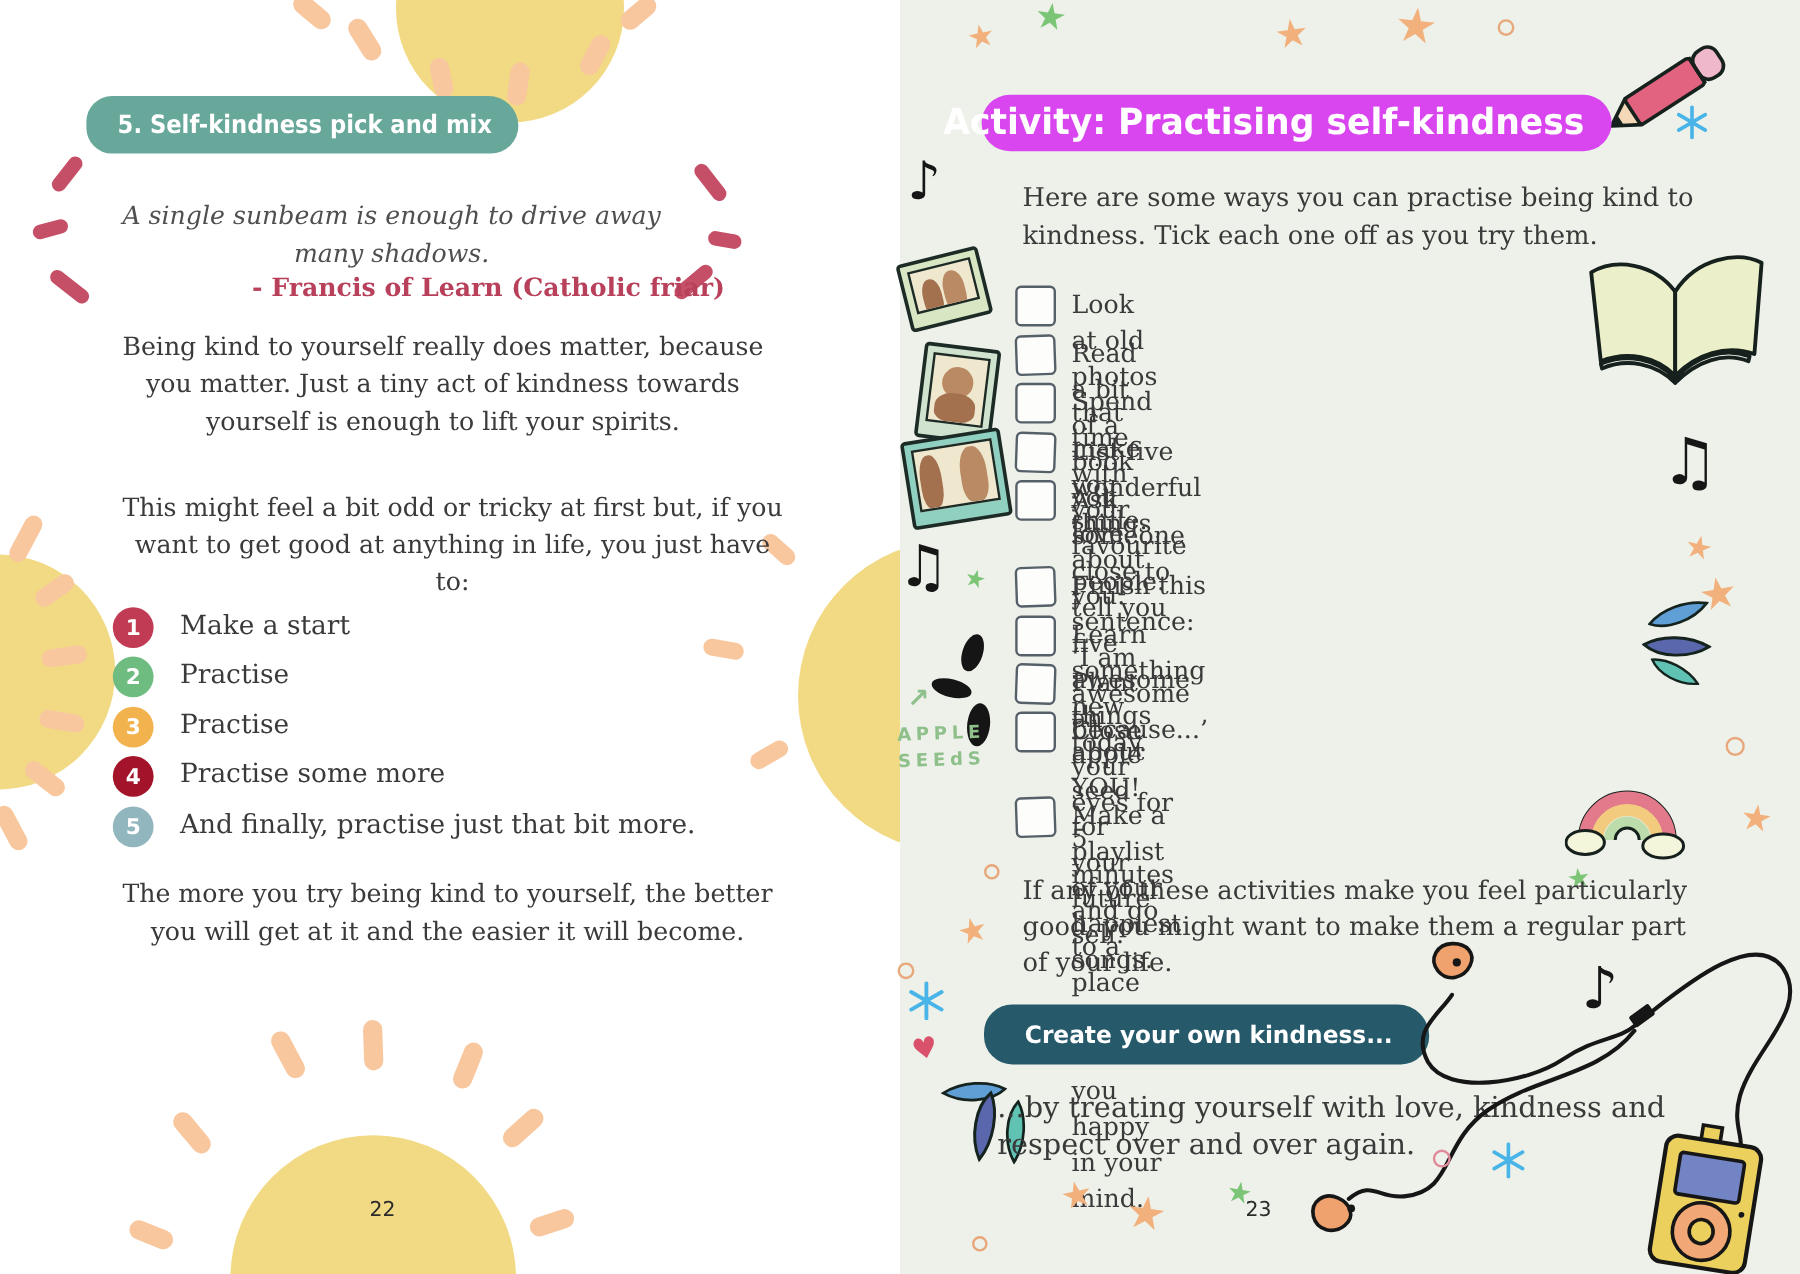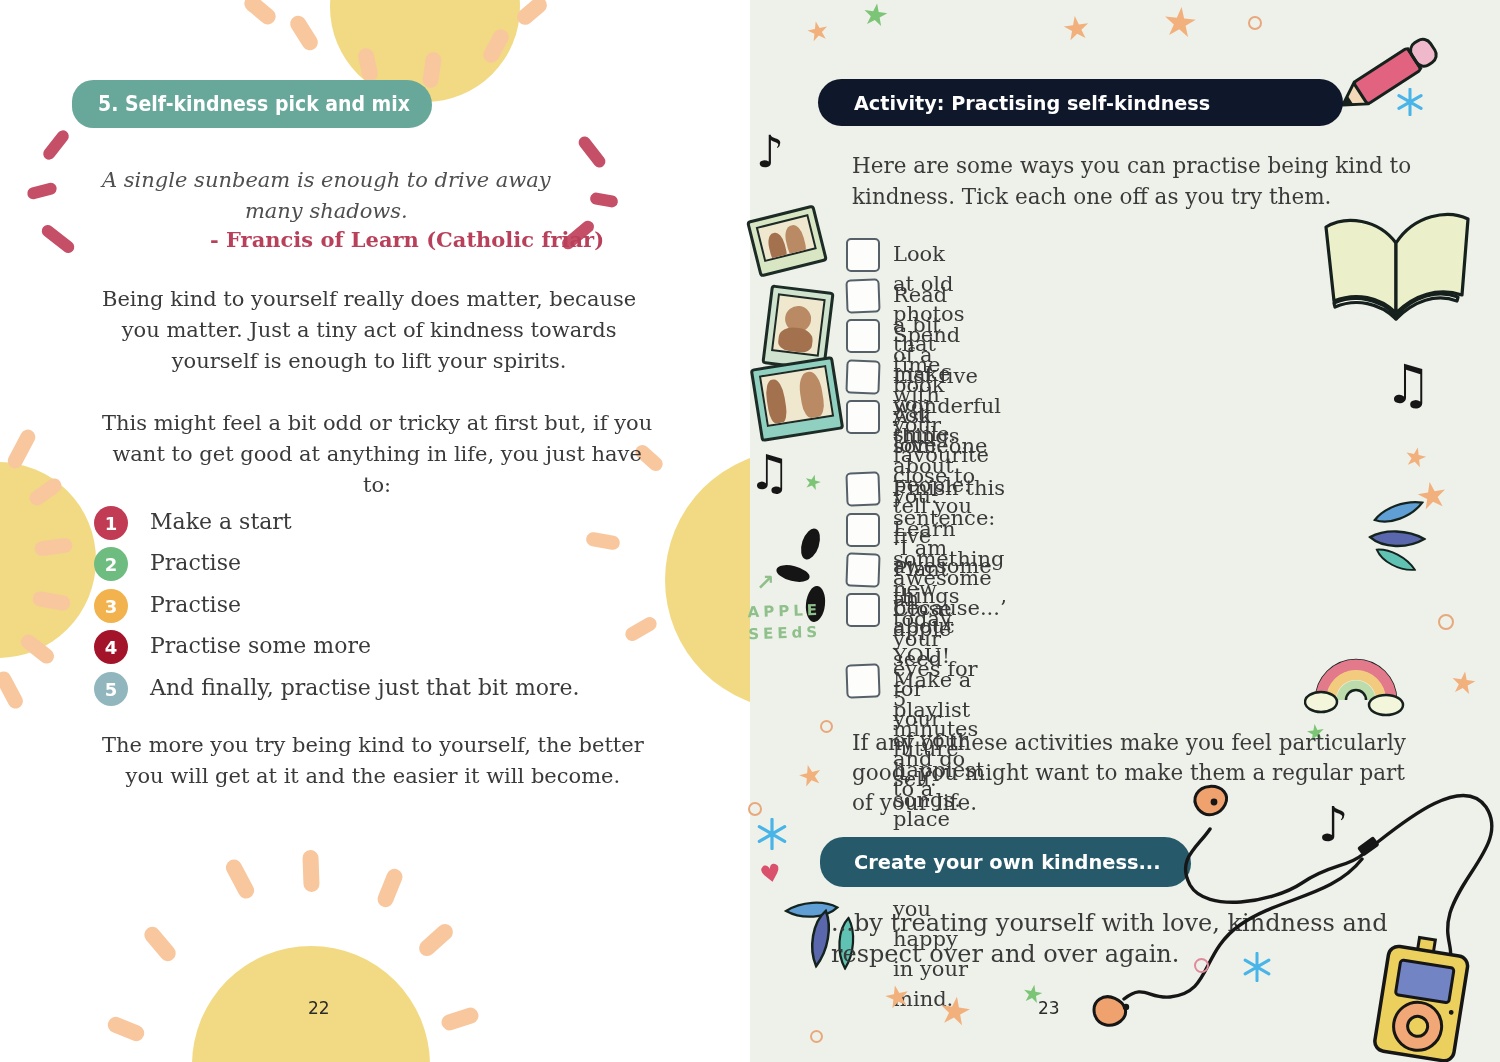--- a/index.html
+++ b/index.html
@@ -92,21 +92,21 @@
     <div class="pdash" style="left:572px;top:216px;width:12px;height:38px;background:#c64f68;transform:rotate(50deg);"></div>
 
     <div class="badge" style="left: 72px; top: 80px; width: 334px; height: 48px; padding-left: 26px; font-size: 21px; border-radius: 24px 28px 26px 24px; background-color: rgb(104, 168, 154);">
       <span style="transform:scaleX(0.9);">5. Self-kindness pick and mix</span>
     </div>
 
     <div class="body-txt quote" style="left:102px;top:165px;">A single sunbeam is enough to drive away
 many shadows.</div>
     <div class="attrib" style="left:210px;top:227px;">- Francis of Learn (Catholic friar)</div>
 
-    <div class="body-txt" style="left:102px;top:284px;">Being kind to yourself really does matter, because
+    <div class="body-txt" style="left:102px;top:274px;">Being kind to yourself really does matter, because
 you matter. Just a tiny act of kindness towards
 yourself is enough to lift your spirits.</div>
     <div class="body-txt" style="left:102px;top:408px;">This might feel a bit odd or tricky at first but, if you
 want to get good at anything in life, you just have
 to:</div>
 
     <div class="srow" style="top:506px;">
       <span class="scircle" style="background-color: rgb(193, 59, 84);">1</span>
       <span class="slabel">Make a start</span>
     </div>
@@ -148,21 +148,21 @@
       <path d="M12,49 L21,44 L21,54 Z" fill="#16211d"></path>
       <rect x="33" y="36" width="64" height="26" rx="3" fill="#e2637f" stroke="#16211d" stroke-width="3"></rect>
       <rect x="97" y="36" width="22" height="26" rx="9" fill="#efb9cb" stroke="#16211d" stroke-width="3"></rect>
       <line x1="97" y1="36" x2="97" y2="62" stroke="#16211d" stroke-width="3"></line>
     </g>
   </svg>
   <svg class="abs" style="left:1396px;top:88px;" width="28" height="28" viewBox="0 0 24 24">
     <path d="M12 1v22M2.5 6.5l19 11M21.5 6.5l-19 11" stroke="#49b4e8" stroke-width="2.6" stroke-linecap="round" fill="none"></path>
   </svg>
 
-  <div class="badge" style="left: 818px; top: 79px; width: 489px; height: 47px; padding-left: 36px; font-size: 20px; border-radius: 24px; background-color: #0f172a;">
+  <div class="badge" style="left: 818px; top: 79px; width: 489px; height: 47px; padding-left: 36px; font-size: 30px; border-radius: 24px; background-color: #d946ef; justify-content: flex-end;">
     <span style="transform:scaleX(0.96);">Activity: Practising self-kindness</span>
   </div>
 
   <div class="note" style="left:756px;top:130px;font-size:44px;">♪</div>
 
   <div class="body-txt" style="left:852px;top:150px;font-size:21.5px;">Here are some ways you can practise being kind to
 kindness. Tick each one off as you try them.</div>
 
   <div class="polaroid" style="left:752px;top:212px;width:64px;height:52px;background:#d9e6c3;transform:rotate(-14deg);">
     <div class="photo">

